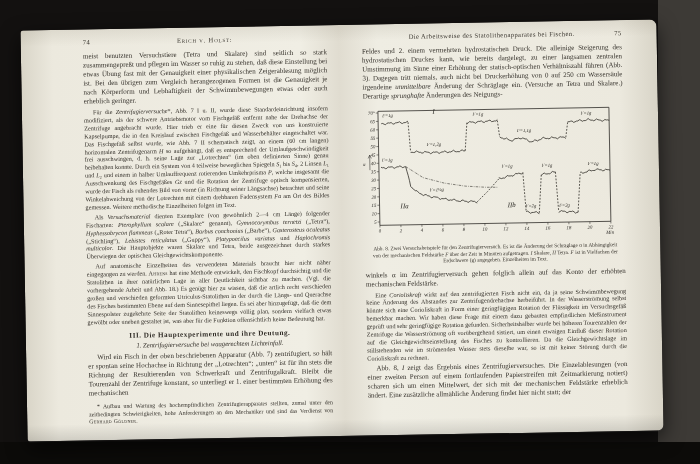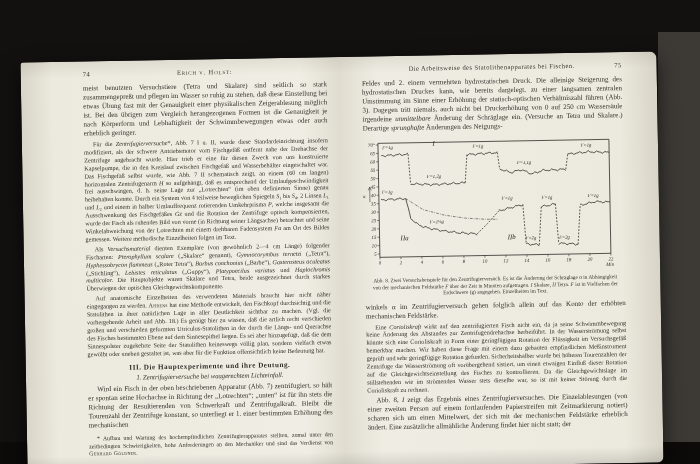--- a/index.html
+++ b/index.html
@@ -1,21 +1,21 @@
 <!DOCTYPE html>
 <html><head>
 <meta charset="utf-8">
 <style>
   html,body{margin:0;padding:0;}
   body{
     width:700px;height:464px;position:relative;overflow:hidden;
     background:#131110;
     font-family:"Liberation Serif","DejaVu Serif",serif;
   }
-  .photo{position:absolute;inset:0;margin-top:32px;}
+  .photo{position:absolute;inset:0;}
   .bg-right{position:absolute;top:0;right:0;width:42px;height:464px;background:#3d3a36;}
   .bg-bottom{position:absolute;left:0;bottom:0;width:700px;height:22px;background:#0c0b09;}
   .book{
     position:absolute;left:24px;top:25px;width:636px;height:411px;
     transform:rotate(-1deg);transform-origin:50% 50%;
     background:
       linear-gradient(180deg, rgba(90,80,60,0.10) 0%, rgba(0,0,0,0) 4%, rgba(0,0,0,0) 96%, rgba(0,0,0,0.12) 100%),
       linear-gradient(90deg, #d9d5c8 0%, #ece9de 5%, #f0eee4 44%, #e0dcd0 50%, #efede3 56%, #ece9de 94%, #d8d4c7 100%);
     border-radius:3px 7px 6px 3px;
     box-shadow:0 7px 20px rgba(0,0,0,0.65), 0 1px 0 rgba(255,255,255,0.08);

